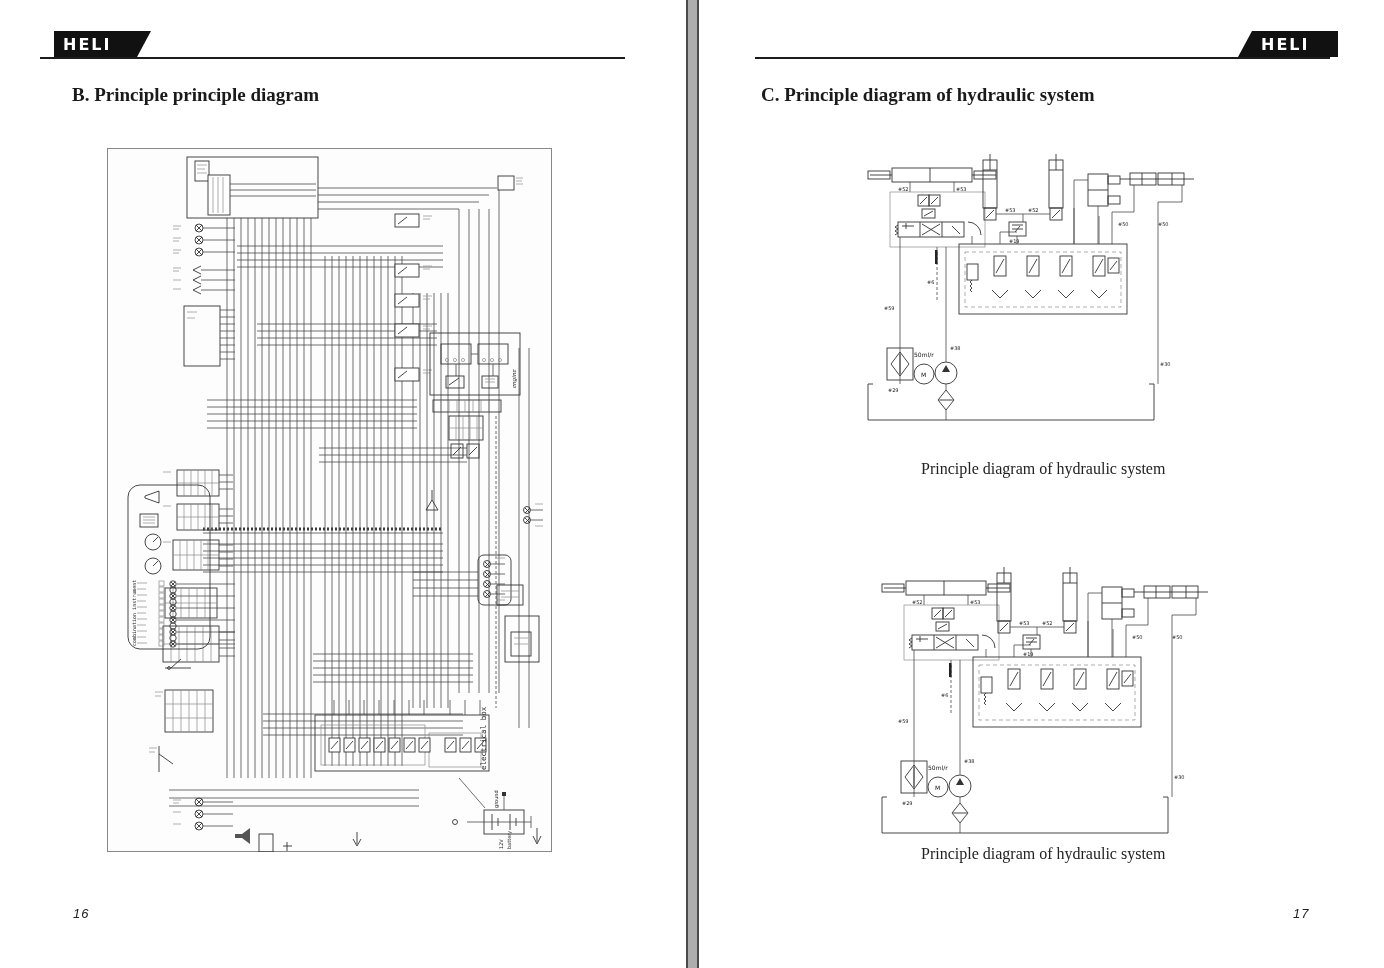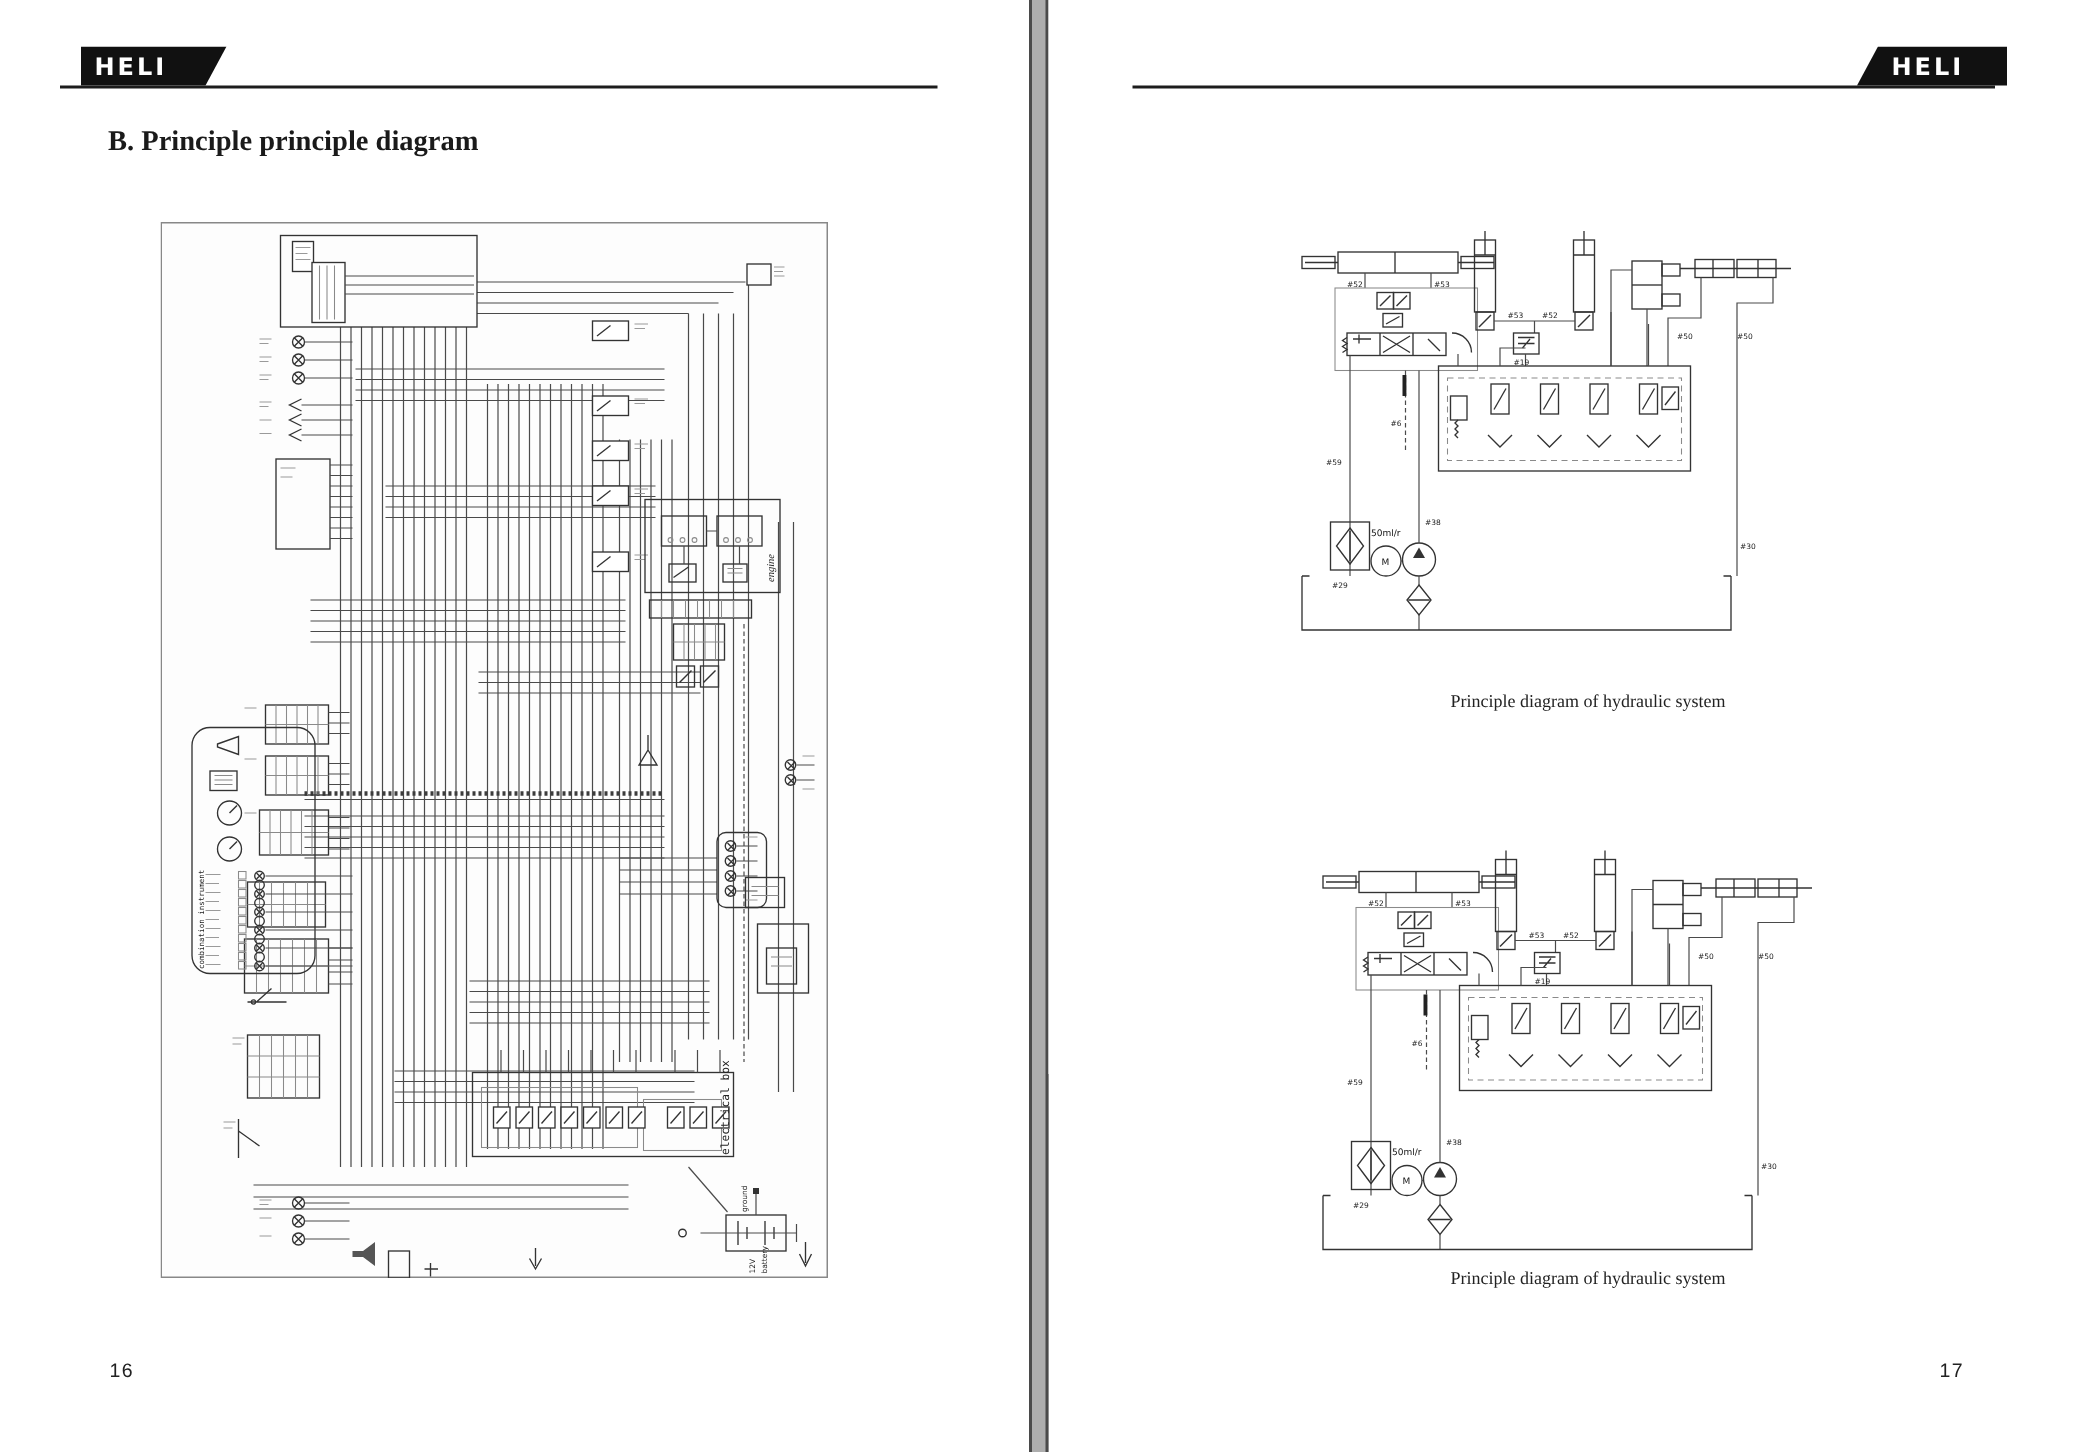--- a/index.html
+++ b/index.html
@@ -5,22 +5,22 @@
   html,body{margin:0;padding:0;background:#e8e8e8;}
   #sheet{position:relative;width:1384px;height:968px;background:#ffffff;overflow:hidden;
          font-family:"Liberation Sans",sans-serif;color:#1a1a1a;}
   .page{position:absolute;top:0;height:716px;background:#fff;}
   #page-left{left:0;width:686px;}
   #page-right{left:699px;width:685px;}
   #divider{position:absolute;left:686px;top:0;width:9px;height:968px;background:#adadad;
            border-left:2px solid #4a4a4a;border-right:2px solid #4a4a4a;}
   .rule{position:absolute;height:2px;background:#1c1c1c;}
   .title{position:absolute;font-family:"Liberation Serif",serif;font-weight:bold;font-size:19px;white-space:nowrap;}
-  .caption{position:absolute;font-family:"Liberation Serif",serif;font-size:12px;color:#222;white-space:nowrap;margin-left:46px;}
-  .pagenum{position:absolute;font-size:13px;color:#222;letter-spacing:1px;}
+  .caption{position:absolute;font-family:"Liberation Serif",serif;font-size:16px;color:#222;white-space:nowrap;}
+  .pagenum{position:absolute;font-size:13px;color:#222;letter-spacing:1px;font-style:italic;}
   .logo{position:absolute;width:100px;height:27px;}
   .logo text{font-family:"DejaVu Sans",sans-serif;font-weight:bold;font-size:16px;fill:#fff;letter-spacing:2px;}
   .diag{position:absolute;}
   svg{display:block;}
   .wire{stroke:#4a4a4a;stroke-width:0.8;fill:none;}
   .comp{stroke:#333;stroke-width:0.9;fill:none;}
   .compfill{stroke:#333;stroke-width:0.9;fill:#fff;}
   .faint{stroke:#8a8a8a;stroke-width:0.7;fill:none;}
   .tmark{stroke:#9a9a9a;stroke-width:0.8;fill:none;}
   .slabel{font-family:"DejaVu Sans",sans-serif;font-size:5px;fill:#222;}
@@ -438,20 +438,21 @@
   </svg>
 
   <div class="page" id="page-right">
 
     <svg class="logo" style="left:539px;top:31px;" viewBox="0 0 100 27">
       <polygon points="14,0 100,0 100,26 0,26" fill="#111"></polygon>
       <text x="23" y="19">HELI</text>
     </svg>
     <div class="rule" style="left:56px;top:57px;width:575px;"></div>
 
+    <div class="title" style="left:62px;top:84px;">C. Principle diagram of hydraulic system</div>
 
     <svg class="diag" style="left:163px;top:152px;" width="345" height="295" viewBox="0 0 345 295">
       <use href="#hyd"></use>
     </svg>
     <div class="caption" style="left:222px;top:460px;">Principle diagram of hydraulic system</div>
 
     <svg class="diag" style="left:177px;top:565px;" width="345" height="295" viewBox="0 0 345 295">
       <use href="#hyd"></use>
     </svg>
     <div class="caption" style="left:222px;top:845px;">Principle diagram of hydraulic system</div>

